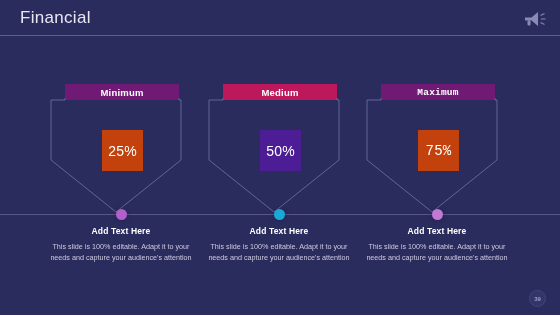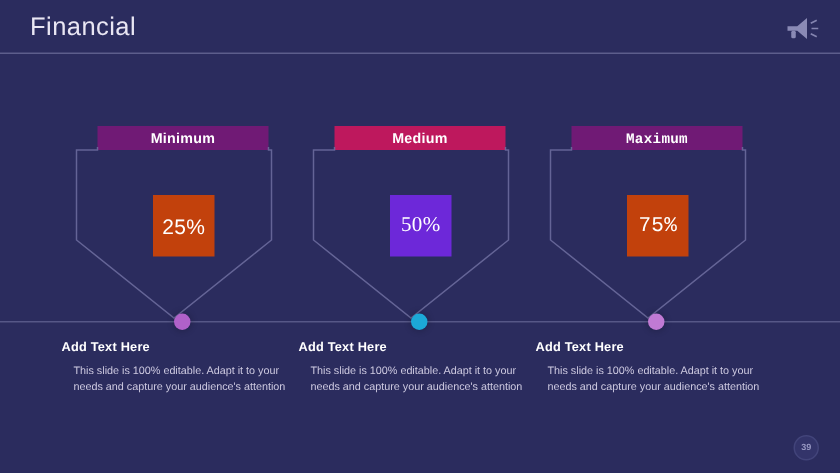--- a/index.html
+++ b/index.html
@@ -42,39 +42,39 @@
   
   .pent{position:absolute;left:0;top:14px;width:150px;height:116px;}
 
   
   .pct{
     position:absolute;left:55px;top:46px;width:41px;height:41px;
     display:flex;align-items:center;justify-content:center;
     color:#ffffff;font-size:14px;font-weight:400;letter-spacing:.2px;
   }
   .pct.purple{background:#c2410c;}
-  .pct.cyan{background:#6d28d9;font-family:Liberation Serif, serif;}
+  .pct.cyan{background:#4c1d95;}
 
   
   .mid-rule{
     position:absolute;left:0;top:214px;width:560px;height:1px;
     background:#6a6a98;opacity:.7;
   }
 
   
   .dot{
     position:absolute;top:209px;width:11px;height:11px;border-radius:50%;
     box-shadow:0 0 4px 1px rgba(0,0,0,.18);
   }
   .dot.d1{left:116px;background:#b061c9;}
   .dot.d2{left:274px;background:#1ca8d7;}
   .dot.d3{left:432px;background:#c07ad4;}
 
   
-  .txtblk{position:absolute;top:226px;width:160px;text-align:left;}
+  .txtblk{position:absolute;top:226px;width:160px;text-align:center;}
   .txtblk.t1{left:41px;}
   .txtblk.t2{left:199px;}
   .txtblk.t3{left:357px;}
   .txt-head{
     color:#ffffff;font-size:8.5px;font-weight:bold;letter-spacing:.15px;
     margin:0 0 5px 0;
   }
   .txt-body{
     color:#cdc9e0;font-size:7.2px;font-weight:400;line-height:1.55;
     margin:0;padding:0 8px;

